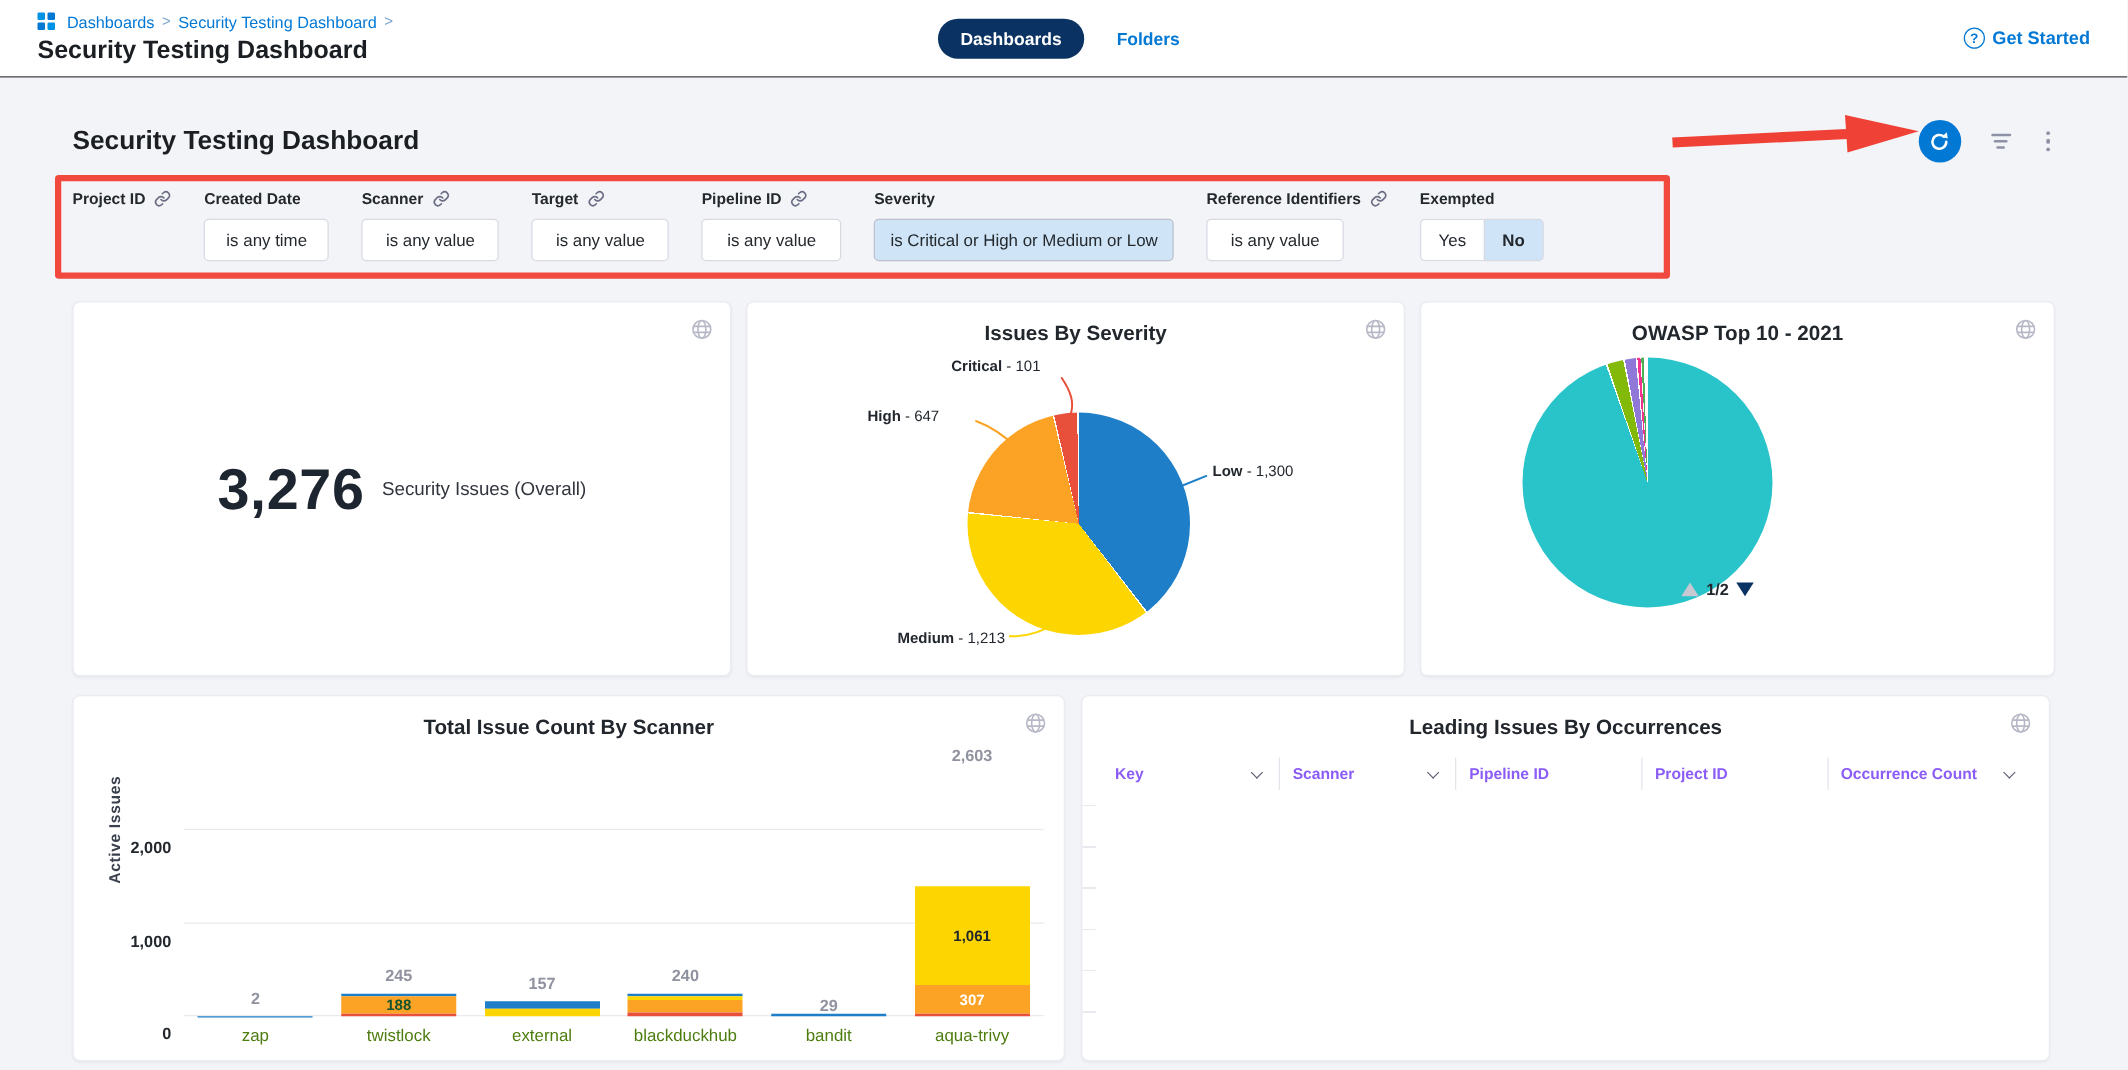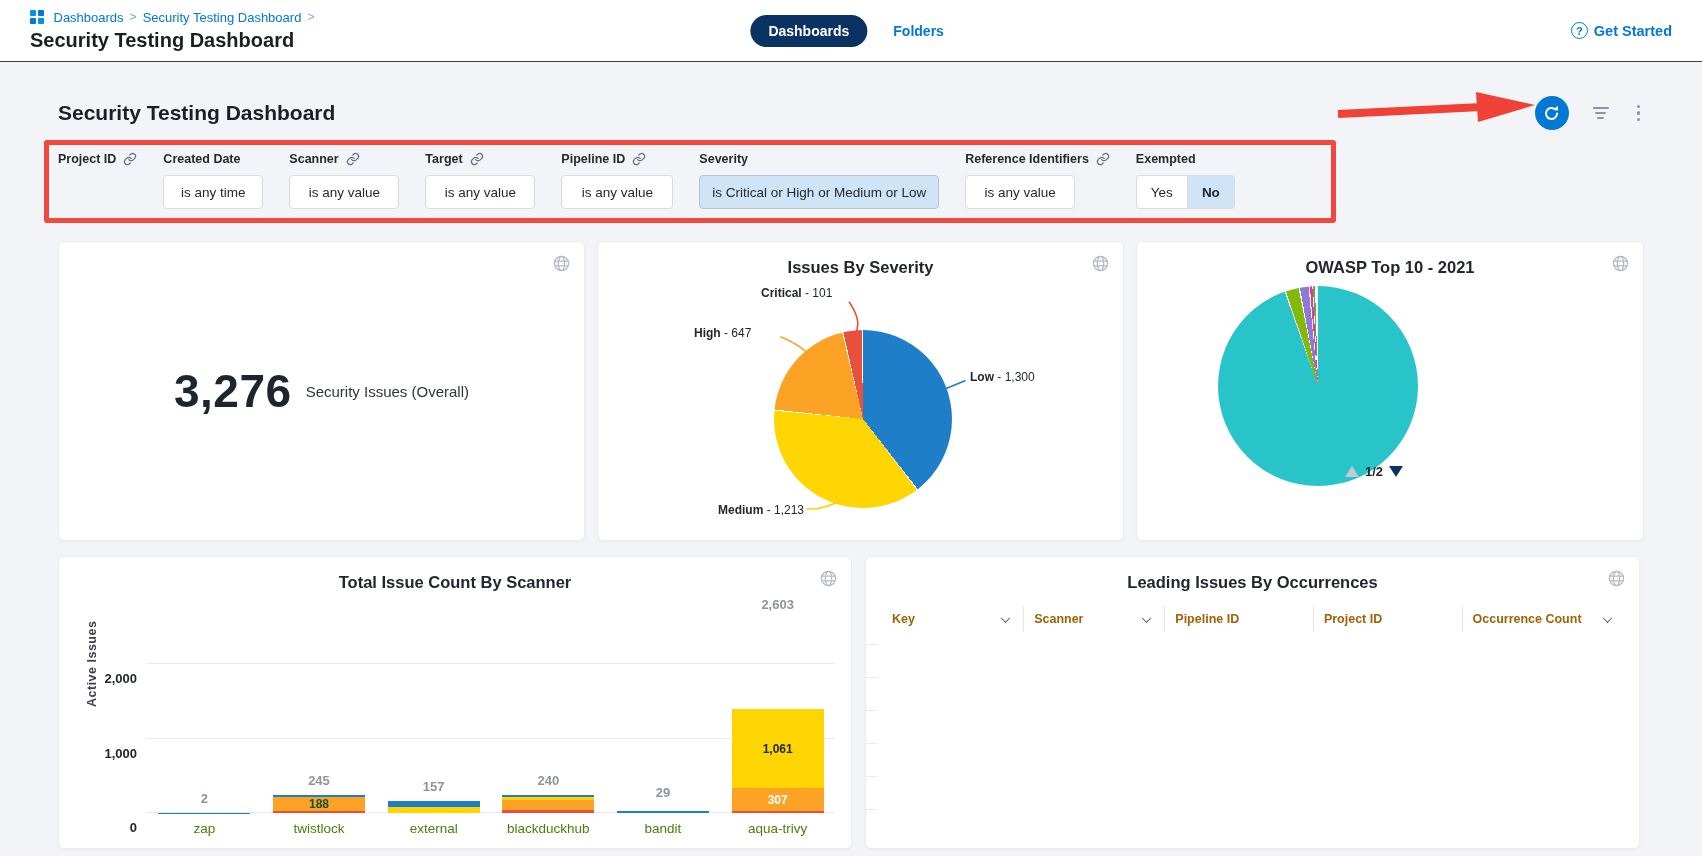--- a/index.html
+++ b/index.html
@@ -103,21 +103,21 @@
   .bcol { position:absolute; bottom:0; width:114px; height:100%; }
   .bstack { position:absolute; bottom:0; left:50%; transform:translateX(-50%); width:92px;
             display:flex; flex-direction:column-reverse; }
   .bseg { width:100%; display:flex; align-items:center; justify-content:center; overflow:hidden;
           font-size:12px; font-weight:bold; }
   .btotal { position:absolute; left:0; width:100%; text-align:center; font-size:13px; font-weight:bold; color:#90939f; }
   .bxlab { position:absolute; top:208px; width:100%; text-align:center; font-size:13.5px; color:#4d7c0f; }
 
   
   .thead { display:flex; margin-top:14px; padding:0 14px 0 16px; align-items:center; }
-  .tcol { display:flex; align-items:center; font-size:12.5px; font-weight:bold; color:#a16207;
+  .tcol { display:flex; align-items:center; font-size:12.5px; font-weight:bold; color:#8b5cf6;
           padding:6px 10px 6px 10px; cursor:pointer; }
   .tcol + .tcol { border-left:1px solid #e4e5eb; }
   .chev { width:7px; height:7px; border-right:1.7px solid #5f6175; border-bottom:1.7px solid #5f6175;
           transform:rotate(45deg) translate(-1px,-1px); margin-left:auto; margin-right:4px; }
   .tbody { position:relative; height:200px; margin-top:6px; }
   .gutter { position:absolute; left:0; top:6px; bottom:8px; width:11px;
             background:repeating-linear-gradient(to bottom, #e9eaef 0 1px, transparent 1px 33px); }
 </style>
 </head>
 <body>
@@ -372,21 +372,21 @@
               <div class="bseg" style="height: 3.129px; background: rgb(253, 213, 0);"></div>
               <div class="bseg" style="height: 1.49px; background: rgb(30, 126, 199);"></div>
             </div>
             <div class="btotal" style="bottom: 24.88px;">240</div>
             <div class="bxlab">blackduckhub</div>
           </div>
           <div class="bcol" style="left: 458.667px; width: 114.667px;">
             <div class="bstack">
               <div class="bseg" style="height: 2.1605px; background: rgb(30, 126, 199);"></div>
             </div>
-            <div class="btotal" style="bottom: 13px;">29</div>
+            <div class="btotal" style="bottom: 1px;">29</div>
             <div class="bxlab">bandit</div>
           </div>
           <div class="bcol" style="left: 573.333px; width: 114.667px;">
             <div class="bstack">
               <div class="bseg" style="height: 2.0115px; background: rgb(232, 80, 60);"></div>
               <div class="bseg" style="height: 22.8715px; background: rgb(252, 163, 38); color: rgb(255, 255, 255);">307</div>
               <div class="bseg" style="height: 79.0445px; background: rgb(253, 213, 0); color: rgb(34, 39, 45);">1,061</div>
             </div>
             <div class="btotal" style="bottom: 200.923px;">2,603</div>
             <div class="bxlab">aqua-trivy</div>

